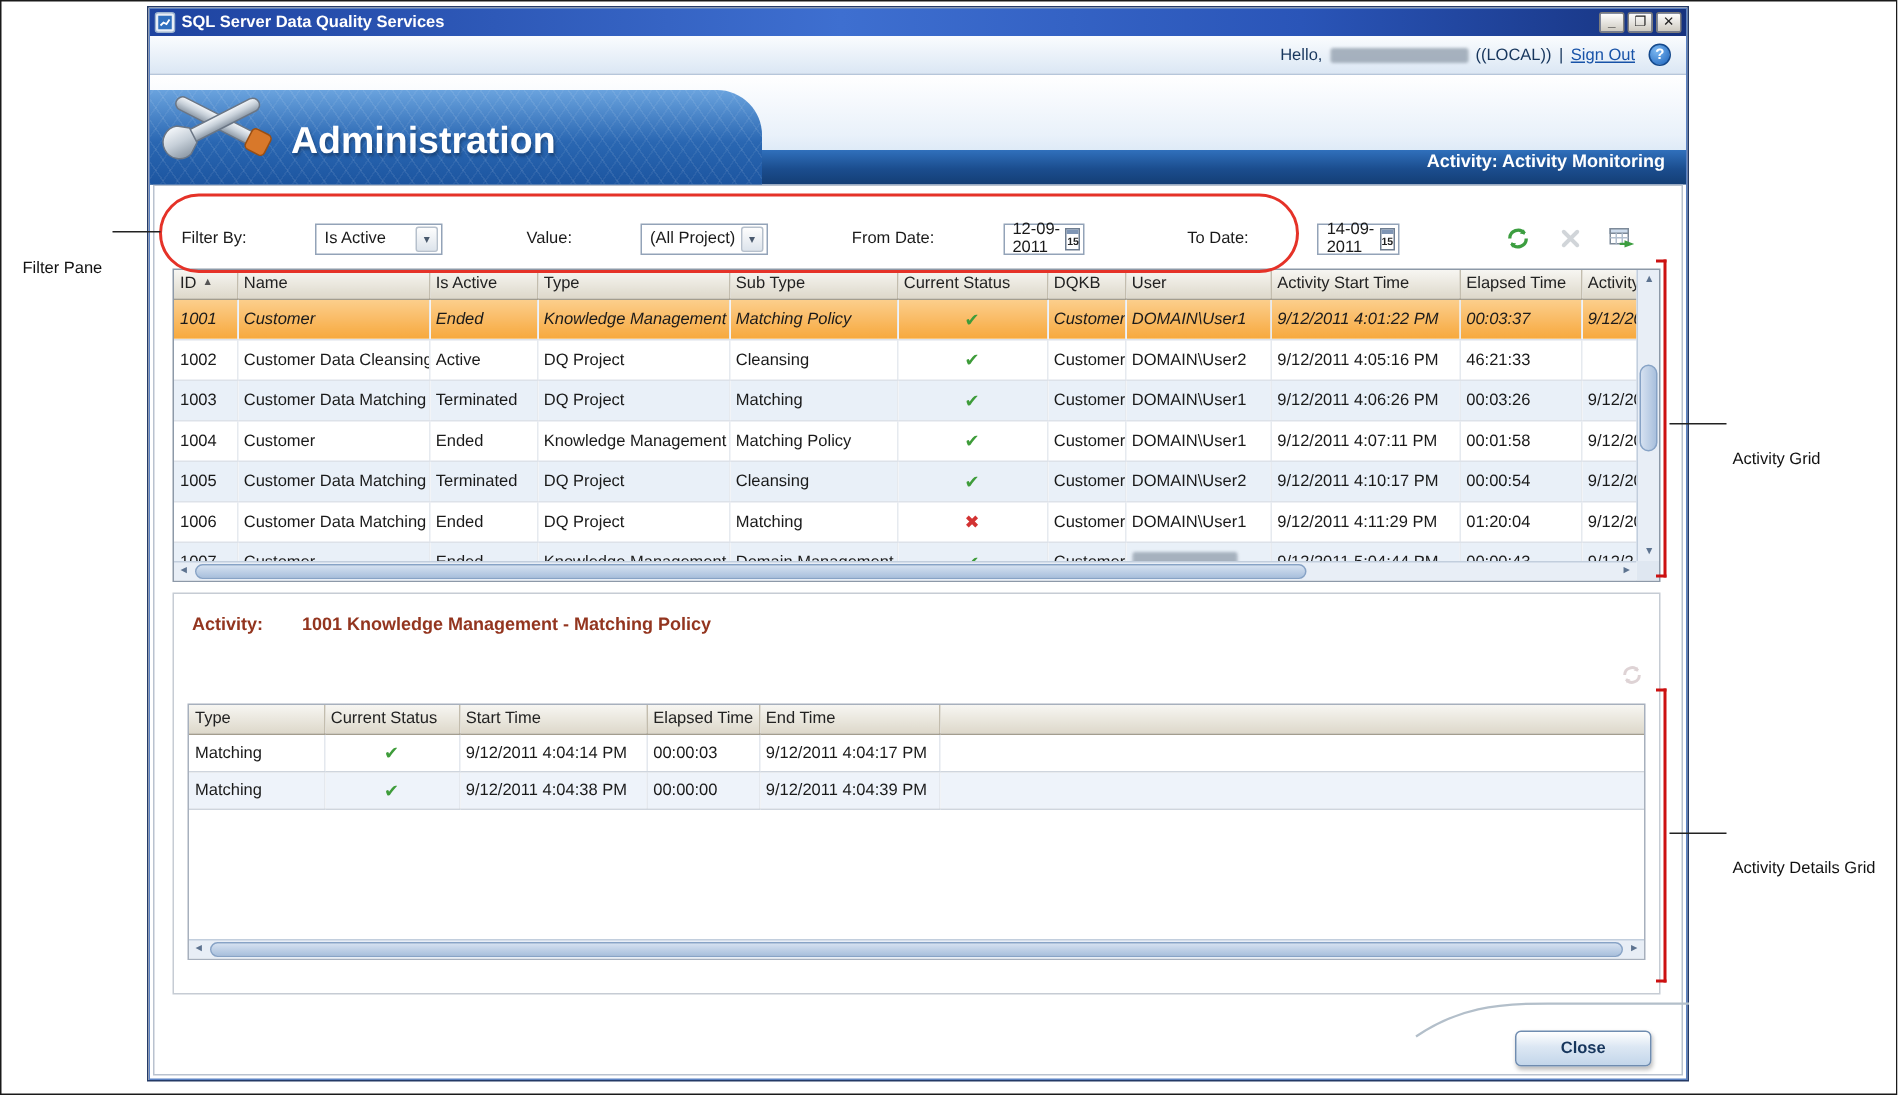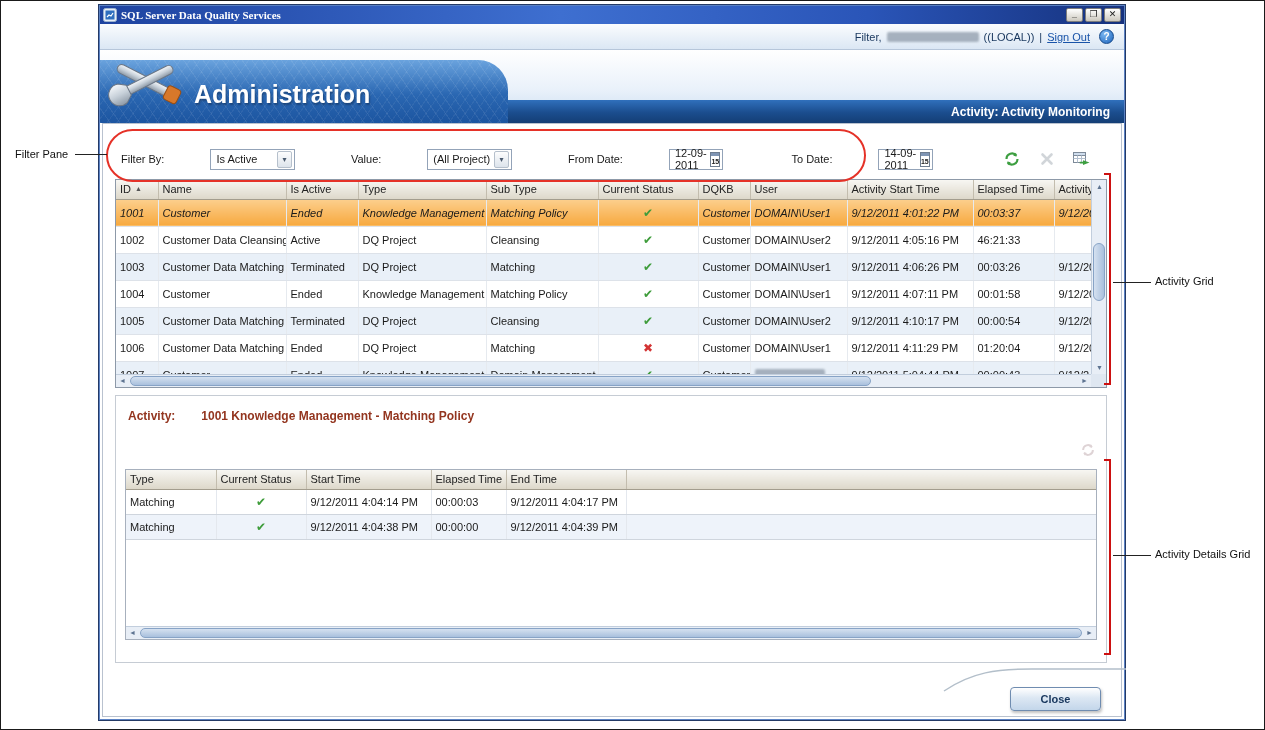--- a/index.html
+++ b/index.html
@@ -2,33 +2,33 @@
 <html><head>
 <meta charset="utf-8">
 <style>
   * { margin:0; padding:0; box-sizing:border-box; }
   html,body { background:#fff; }
   body { font-family:"Liberation Sans","DejaVu Sans",sans-serif; width:1265px; height:730px; }
 
   .page { position:relative; width:1265px; height:730px; background:#fff; border:1px solid #1a1a1a; overflow:hidden; }
 
   
-  .ann-label { position:absolute; font-size:11px; color:#111; white-space:nowrap; z-index:50; }
+  .ann-label { position:absolute; font-size:11px; color:#111; white-space:nowrap; z-index:50;margin-top:25px; }
   .ann-line  { position:absolute; height:1px; background:#222; z-index:50; }
   .ann-oval  { position:absolute; left:105px; top:128px; width:760px; height:53px;
                border:2px solid #e53228; border-radius:27px; z-index:45; pointer-events:none; }
   .ann-bracket { position:absolute; left:1103px; width:7px; border:2px solid #cc1111; border-left:none; z-index:45; }
 
   
   .window { position:absolute; left:97px; top:3px; width:1028px; height:717px; background:#fff;
             border:1px solid #243a66; box-shadow:inset 0 0 0 1px #5b82c4; }
   .titlebar { position:absolute; left:1px; top:1px; right:1px; height:18px;
               background:linear-gradient(90deg,#1e43a0 0%,#3e6fd0 45%,#2a55b8 75%,#16327e 100%);
               display:flex; align-items:center; padding:0 3px; gap:4px; }
-  .titlebar .title { color:#fff; font-weight:bold; font-size:11px; flex:1; white-space:nowrap;font-family:Liberation Serif, serif; }
+  .titlebar .title { color:#fff; font-weight:bold; font-size:11px; flex:1; white-space:nowrap; }
   .app-icon { width:14px; height:14px; display:inline-block; }
   .winbtns { display:flex; }
   .winbtn { width:17px; height:14px; background:linear-gradient(#ffffff,#cdc9bf); border:1px solid #7d7d7d;
             border-radius:2px; font-size:9px; line-height:11px; text-align:center; color:#222;
             display:inline-block; margin-left:2px; font-weight:bold; cursor:pointer; }
 
   .hellobar { position:absolute; left:1px; top:19px; right:1px; height:26px;
               background:linear-gradient(#fafcfe,#dbe7f4); border-bottom:1px solid #b6c6da;
               display:flex; align-items:center; justify-content:flex-end; padding:0 10px;
               font-size:11px; color:#17365d; gap:5px; }
@@ -38,21 +38,21 @@
                font-weight:bold; text-align:center; line-height:14px; display:inline-block; margin-left:4px;
                border:1px solid #14498c; cursor:pointer; }
   .redacted { display:inline-block; height:10px; background:#9aa6b4; border-radius:2px;
               filter:blur(1.2px); opacity:.85; }
 
   
   .banner { position:absolute; left:1px; top:45px; right:1px; height:73px;
             background:linear-gradient(#ffffff 0%,#e9f1fa 55%,#c6dbf0 100%); }
   .banner-strip { position:absolute; left:0; bottom:0; width:100%; height:23px; z-index:0;
                   background:linear-gradient(#3070bc,#1b4d8e 55%,#143e75);
-                  display:flex; align-items:center; justify-content:flex-end; padding-right:14px;
+                  display:flex; align-items:flex-start; justify-content:flex-end; padding-right:14px;
                   color:#fff; font-size:12px; font-weight:bold; }
   .banner-tab { position:absolute; left:0; top:10px; width:408px; height:63px; z-index:1;
                 background:linear-gradient(#6aa3de 0%,#2a67b2 55%,#1c55a0 100%);
                 border-top-right-radius:30px; }
   .banner-tab::after { content:''; position:absolute; inset:0; border-top-right-radius:30px;
                 background-image:repeating-linear-gradient(55deg,rgba(255,255,255,.08) 0 1px,transparent 1px 8px),
                                  repeating-linear-gradient(-55deg,rgba(255,255,255,.06) 0 1px,transparent 1px 8px); }
   .banner-title { position:absolute; left:94px; top:30px; color:#fff; font-size:25px; font-weight:bold;
                   text-shadow:1px 2px 2px rgba(10,30,60,.45); z-index:2; }
   .tools-icon { position:absolute; left:4px; top:-4px; z-index:3; }
@@ -163,21 +163,21 @@
       </span>
       <span class="title">SQL Server Data Quality Services</span>
       <span class="winbtns">
         <span class="winbtn">_</span>
         <span class="winbtn">❐</span>
         <span class="winbtn">✕</span>
       </span>
     </div>
 
     <div class="hellobar">
-      <span>Filter,</span>
+      <span>Hello,</span>
       <span class="redacted" style="width:92px"></span>
       <span>((LOCAL))</span>
       <span>|</span>
       <a class="signout">Sign Out</a>
       <span class="help-icon">?</span>
     </div>
 
     <div class="banner">
       <div class="banner-strip">
         <span>Activity: Activity Monitoring</span>

